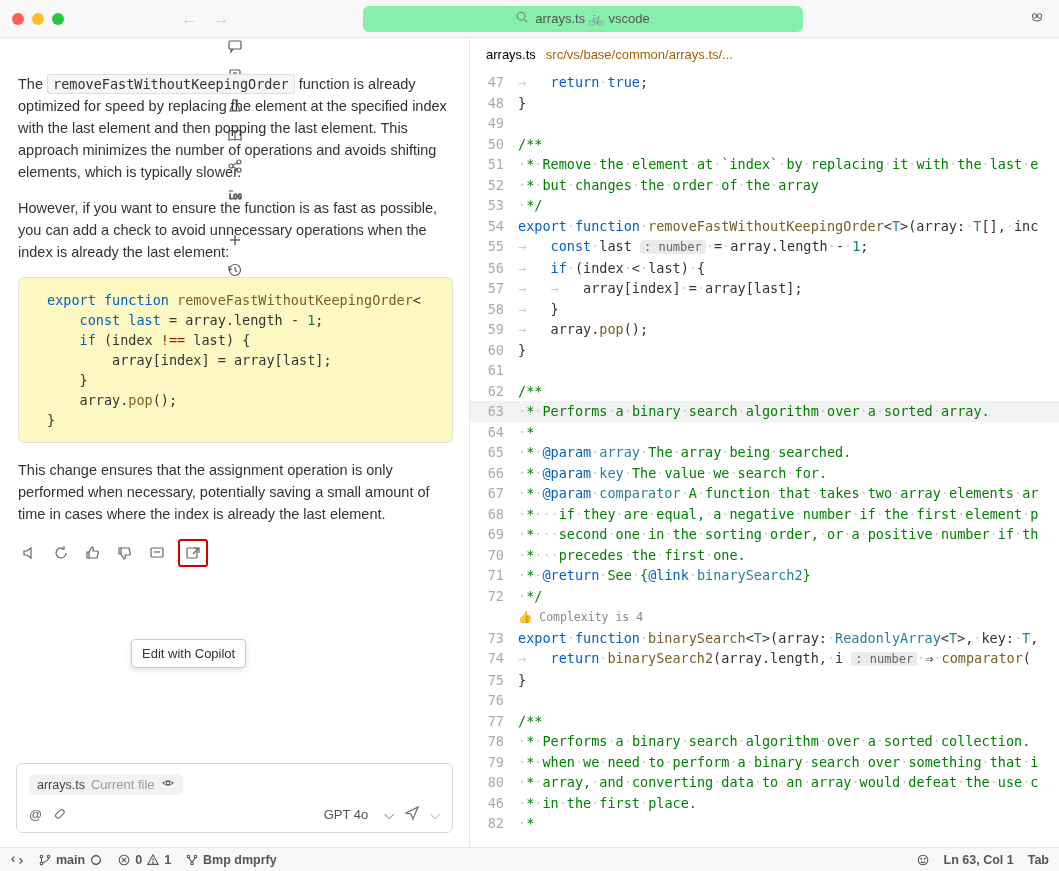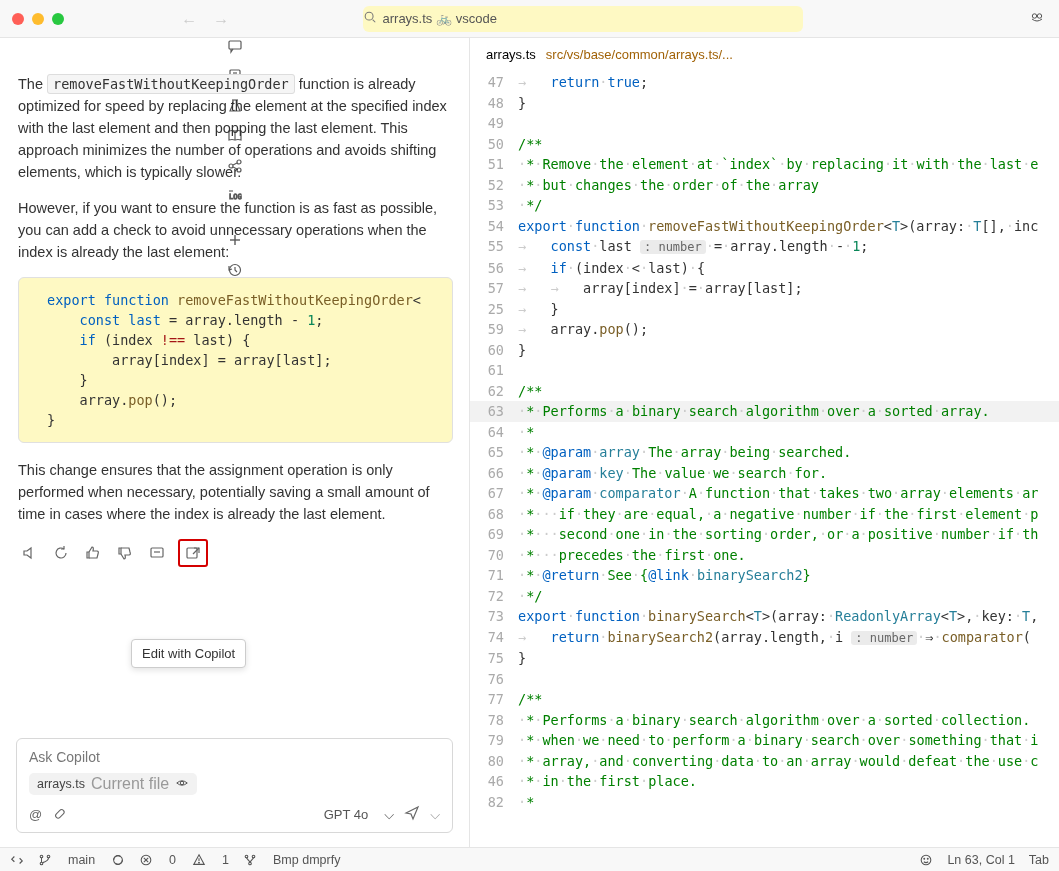--- a/index.html
+++ b/index.html
@@ -29,23 +29,23 @@
     .tl-green { background: #28c840; }
     .nav-arrows { display: flex; gap: 8px; margin-left: auto; margin-right: 16px; color: #999; }
     .nav-arrow { cursor: pointer; font-size: 16px; padding: 4px; }
     .nav-arrow.disabled { color: #ccc; }
     .search-center {
       flex: 0 0 auto;
       width: 440px;
       margin: 0 auto;
       display: flex;
       align-items: center;
-      justify-content: flex-start;
+      justify-content: center;
       gap: 6px;
-      background: #fef9c3;
+      background: #86efac;
       border-radius: 6px;
       height: 26px;
       color: #555;
     }
     .search-center .icon { color: #777; }
     .copilot-icon-right { margin-left: auto; margin-right: 14px; color: #555; }
     .main-area { display: flex; flex: 1; overflow: hidden; }
     .chat-panel {
       width: 470px;
       border-right: 1px solid #e5e5e5;
@@ -133,21 +133,21 @@
     .ask-chip {
       display: inline-flex;
       align-items: center;
       gap: 6px;
       background: #f2f2f2;
       border-radius: 5px;
       padding: 2px 8px;
       font-size: 12.5px;
       color: #444;
     }
-    .ask-chip .dim { color: #999; font-size: 16px; }
+    .ask-chip .dim { color: #999; font-size: 13px; }
     .ask-bottom {
       display: flex;
       align-items: center;
       gap: 10px;
       margin-top: 10px;
       color: #666;
     }
     .ask-bottom .spacer { flex: 1; }
     .model-sel { color: #555; display: flex; align-items: center; gap: 16px; }
     .editor-panel { flex: 1; display: flex; flex-direction: column; overflow: hidden; }
@@ -197,21 +197,21 @@
       border-top: 1px solid #e5e5e5;
       background: #f8f8f8;
       display: flex;
       align-items: center;
       padding: 0 10px;
       gap: 14px;
       font-size: 12.5px;
       color: #555;
     }
     .status-bar .spacer { flex: 1; }
-    .status-bar .item { display: flex; align-items: center; gap: 16px; cursor: pointer; }
+    .status-bar .item { display: flex; align-items: center; gap: 4px; cursor: pointer; font-weight: bold; }
     svg { width: 16px; height: 16px; }
     .sm-svg { width: 14px; height: 14px; }
   </style>
 </head>
 <body>
 
 <div class="titlebar">
   <div class="traffic-lights">
     <div class="traffic-light tl-red"></div>
     <div class="traffic-light tl-yellow"></div>
@@ -362,21 +362,20 @@
             </span>
         </span>
       </div>
 
       <div class="tooltip" style="left:131px; top:566px;">
         <span>Edit with Copilot</span>
       </div>
     </div>
 
     <div class="ask-box">
-      <div class="ask-title">Ask Copilot</div>
       <span class="ask-chip">
         <span>arrays.ts</span>
         <span class="dim">Current file</span>
         <span><svg class="sm-svg" viewBox="0 0 16 16" fill="none" stroke="currentColor" stroke-width="1">
               <path d="M2 8 Q8 3 14 8 Q8 13 2 8"></path>
               <circle cx="8" cy="8" r="2"></circle>
             </svg></span>
       </span>
       <div class="ask-bottom">
         <span>@</span>
@@ -440,21 +439,21 @@
         </div>
         <div class="code-line">
           <div class="gutter">56</div>
           <div class="line-content"><span class="tabchar">→   </span><span class="kw">if</span><span class="dot">·</span>(index<span class="dot">·</span>&lt;<span class="dot">·</span>last)<span class="dot">·</span>{</div>
         </div>
         <div class="code-line">
           <div class="gutter">57</div>
           <div class="line-content"><span class="tabchar">→   </span><span class="tabchar">→   </span>array[index]<span class="dot">·</span>=<span class="dot">·</span>array[last];</div>
         </div>
         <div class="code-line">
-          <div class="gutter">25</div>
+          <div class="gutter">58</div>
           <div class="line-content"><span class="tabchar">→   </span>}</div>
         </div>
         <div class="code-line">
           <div class="gutter">59</div>
           <div class="line-content"><span class="tabchar">→   </span>array.<span class="fn">pop</span>();</div>
         </div>
         <div class="code-line">
           <div class="gutter">60</div>
           <div class="line-content">}</div>
         </div>
@@ -498,20 +497,24 @@
           <div class="gutter">70</div>
           <div class="line-content"><span class="cm"><span class="dot">·</span>*<span class="dot">···</span>precedes<span class="dot">·</span>the<span class="dot">·</span>first<span class="dot">·</span>one.</span></div>
         </div>
         <div class="code-line">
           <div class="gutter">71</div>
           <div class="line-content"><span class="cm"><span class="dot">·</span>*<span class="dot">·</span></span><span class="jstag">@return</span><span class="cm"><span class="dot">·</span>See<span class="dot">·</span>{</span><span class="jstag">@link</span><span class="dot">·</span><span class="jstype">binarySearch2</span><span class="cm">}</span></div>
         </div>
         <div class="code-line">
           <div class="gutter">72</div>
           <div class="line-content"><span class="cm"><span class="dot">·</span>*/</span></div>
+        </div>
+        <div class="code-line">
+          <div class="gutter"></div>
+          <div class="line-content"><span class="complexity">👍 Complexity is 4</span></div>
         </div>
         <div class="code-line">
           <div class="gutter">73</div>
           <div class="line-content"><span class="kw">export</span><span class="dot">·</span><span class="kw">function</span><span class="dot">·</span><span class="fn">binarySearch</span>&lt;<span class="type">T</span>&gt;(array:<span class="dot">·</span><span class="type">ReadonlyArray</span>&lt;<span class="type">T</span>&gt;,<span class="dot">·</span>key:<span class="dot">·</span><span class="type">T</span>,</div>
         </div>
         <div class="code-line">
           <div class="gutter">74</div>
           <div class="line-content"><span class="tabchar">→   </span><span class="kw">return</span><span class="dot">·</span><span class="fn">binarySearch2</span>(array.length,<span class="dot">·</span>i <span class="typehint">: number</span><span class="dot">·</span>⇒<span class="dot">·</span><span class="fn">comparator</span>(</div>
         </div>
         <div class="code-line">

